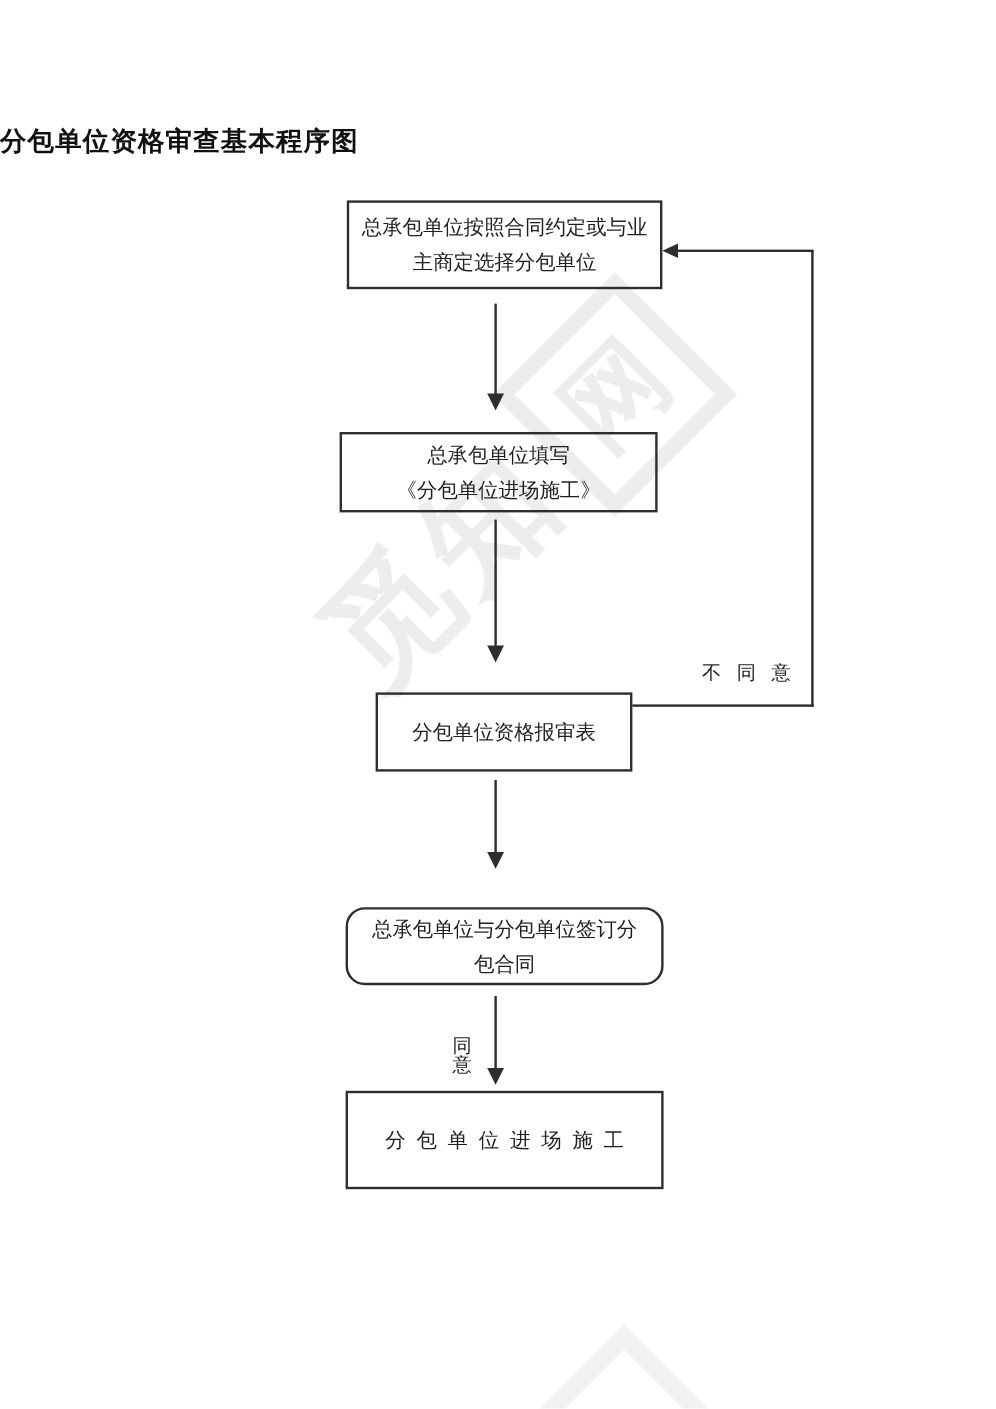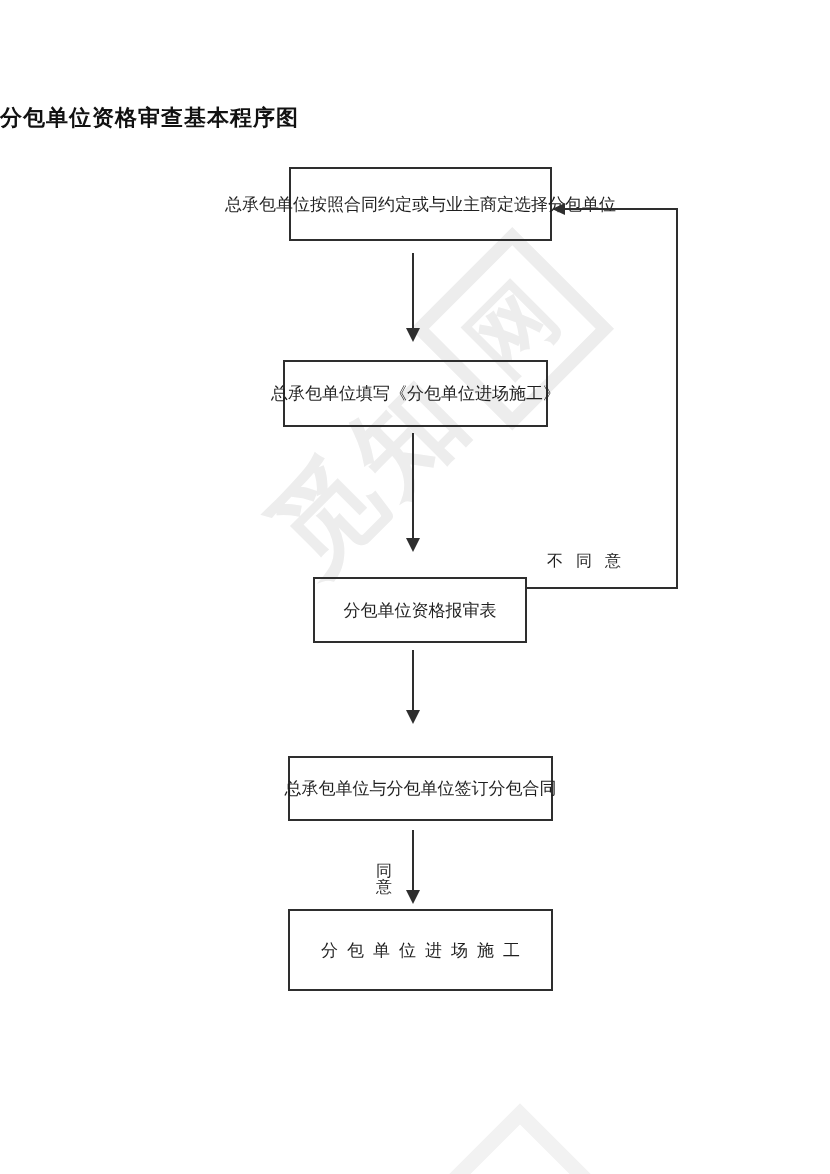--- a/index.html
+++ b/index.html
@@ -66,21 +66,21 @@
     letter-spacing: 1px;
     color: #111111;
   }
 
   
   .node {
     position: absolute;
     border: 2px solid #2e2e2e;
     background: transparent;
     display: flex;
-    flex-direction: row;
+    flex-direction: column;
     align-items: center;
     justify-content: center;
     box-sizing: border-box;
   }
   .nline {
     font-size: 17px;
     line-height: 29px;
     text-align: center;
     white-space: nowrap;
     color: #1f1f1f;
@@ -113,21 +113,21 @@
     border-right: 13px solid #2e2e2e;
   }
 
   
   .edge-label {
     position: absolute;
     font-size: 16px;
     color: #1f1f1f;
     white-space: nowrap;
   }
-  .edge-label.spread { letter-spacing: 13px; }
+  .edge-label.spread { letter-spacing: 13px; margin-left: 38px; }
   .edge-label.vertical {
     writing-mode: vertical-rl;
     text-orientation: upright;
     letter-spacing: 14px;
   }
 </style>
 </head>
 <body>
 
 <div class="page">
@@ -167,21 +167,21 @@
   </div>
 
   <div class="hline" style="left:527px; top:587px; width:151px;"></div>
   <div class="vline" style="left:676px; top:209px; height:380px;"></div>
   <div class="hline" style="left:562px; top:208px; width:116px;"></div>
   <div class="ahead-left" style="left:552px; top:203px;"></div>
 
   <div class="vline" style="left:412px; top:650px; height:62px;"></div>
   <div class="ahead-down" style="left:406px; top:710px;"></div>
 
-  <div class="node" style="left:288px; top:756px; width:265px; height:65px;">
+  <div class="node" style="left:288px; top:756px; width:265px; height:65px;border-radius:16px;">
     <div class="nline">总承包单位与分包单位签订分</div>
     <div class="nline">包合同</div>
   </div>
 
   <div class="vline" style="left:412px; top:830px; height:62px;"></div>
   <div class="ahead-down" style="left:406px; top:890px;"></div>
   <div class="edge-label vertical" style="left:373px; top:851px; height:62px;">同意</div>
 
   <div class="node" style="left:288px; top:909px; width:265px; height:82px;">
     <div class="nline wide">分包单位进场施工</div>

